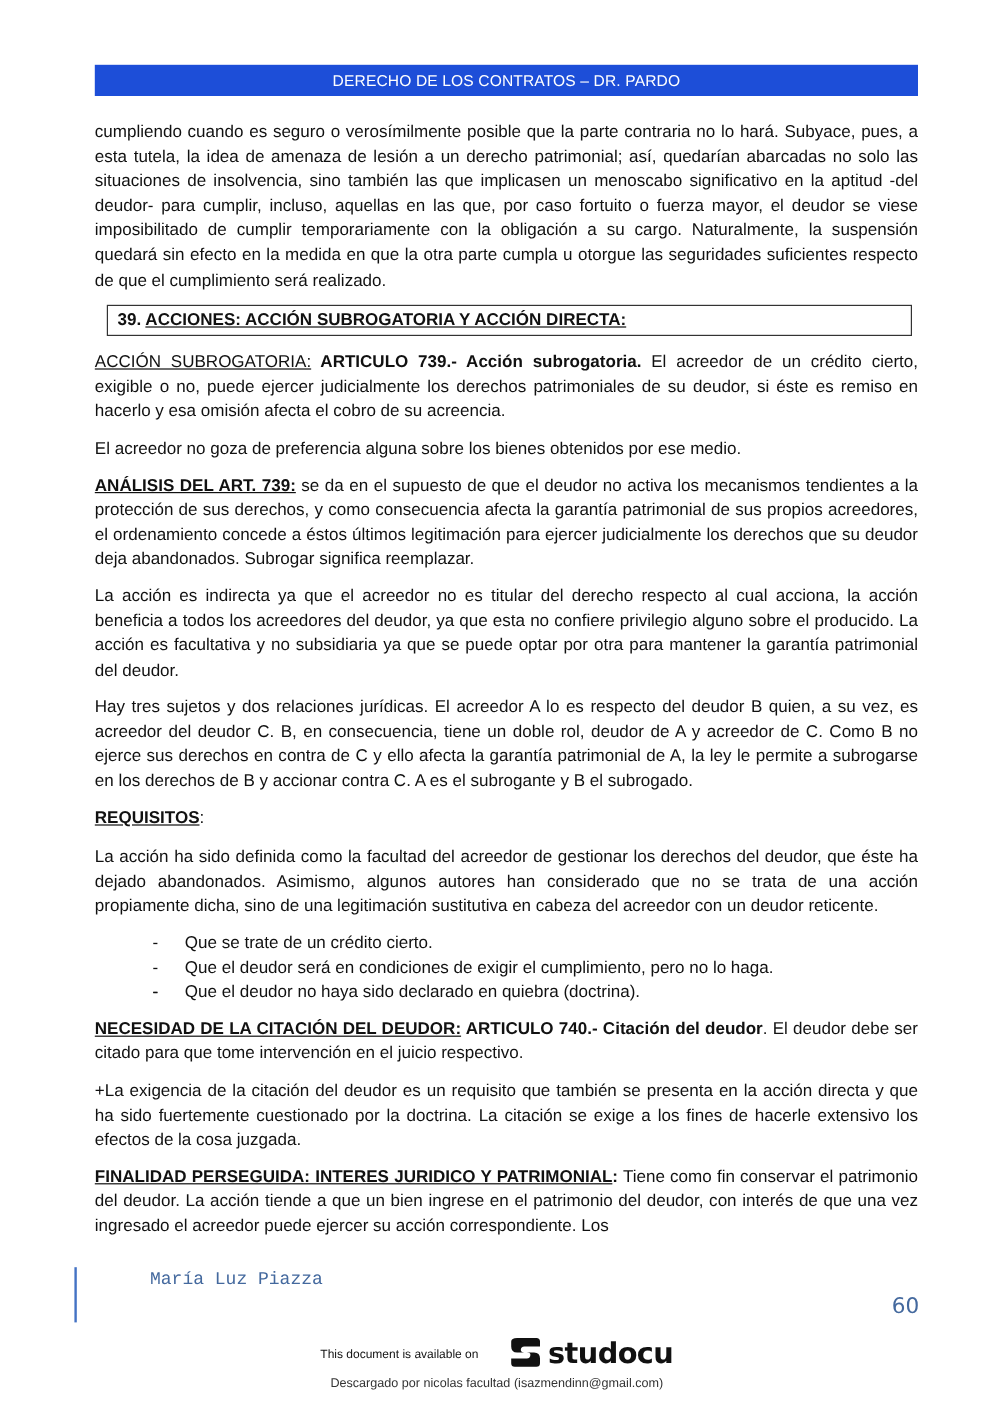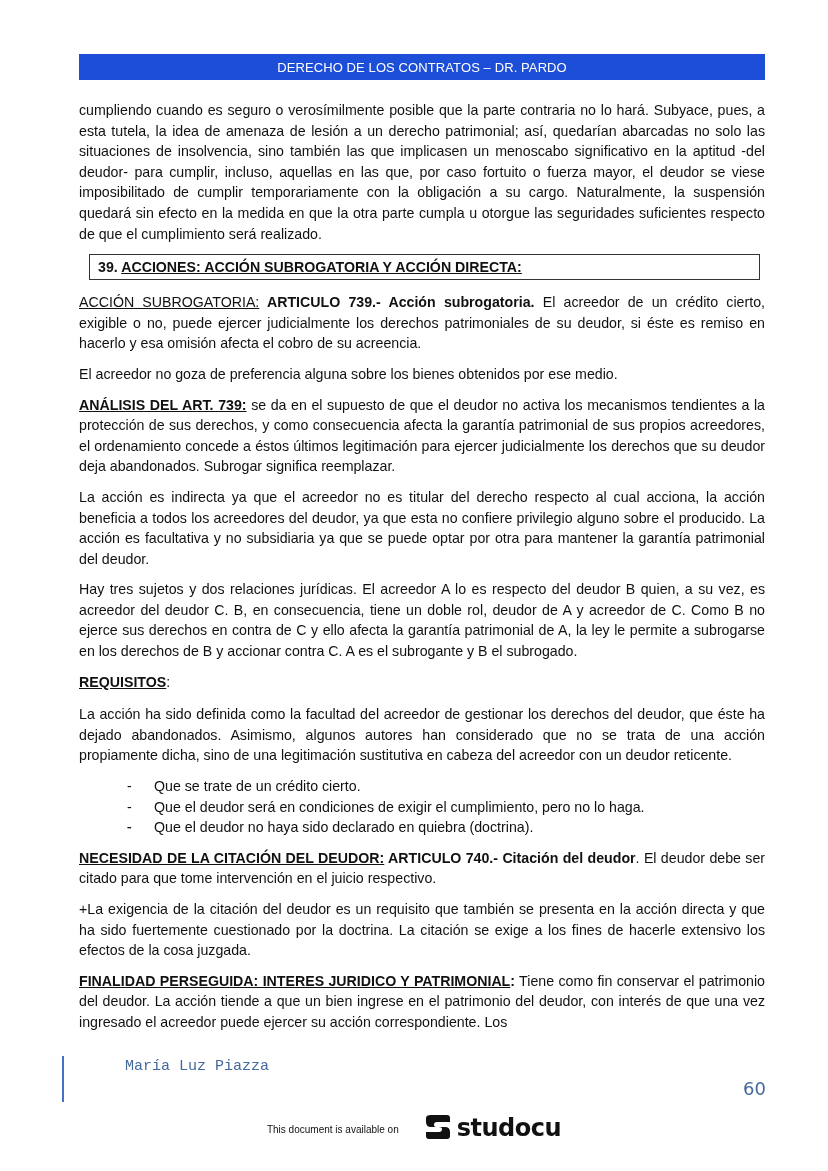--- a/index.html
+++ b/index.html
@@ -96,14 +96,15 @@
 
   <div class="studocu-banner">
     <span class="avail-text">This document is available on</span>
     <span class="logo">
       <svg width="30" height="30" viewBox="0 0 30 30">
         <path d="M8 3 H24 Q27 3 27 6 V10 H14 Q11 10 11 13 Q11 15 14 15 H22 Q27 15 27 20 V24 Q27 27 24 27 H6 Q3 27 3 24 V20 H16 Q19 20 19 17 Q19 15 16 15 H8 Q3 15 3 10 V6 Q3 3 8 3 Z" fill="#111"></path>
       </svg>
       <span class="logo-text">studocu</span>
     </span>
   </div>
+  <div class="download-text">Descargado por nicolas facultad (isazmendinn@gmail.com)</div>
 
 </div>
 
 </body></html>

